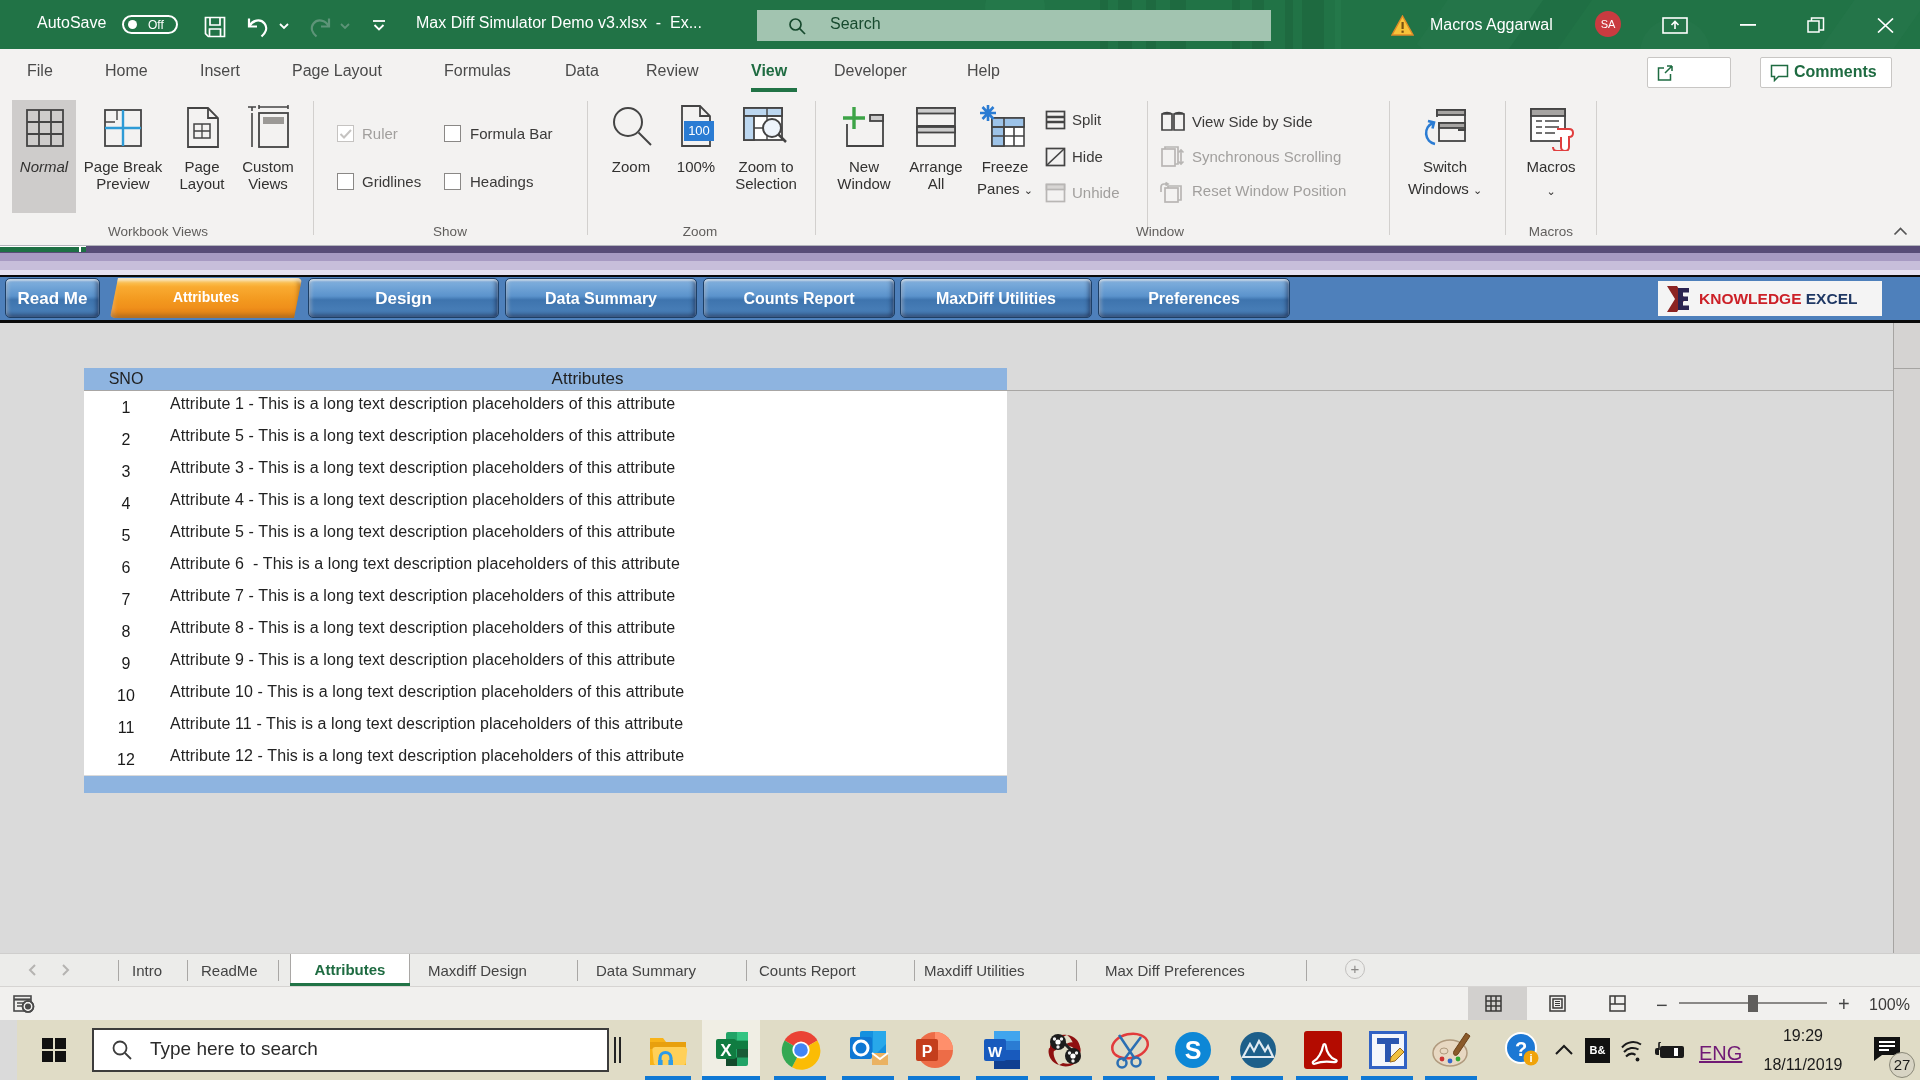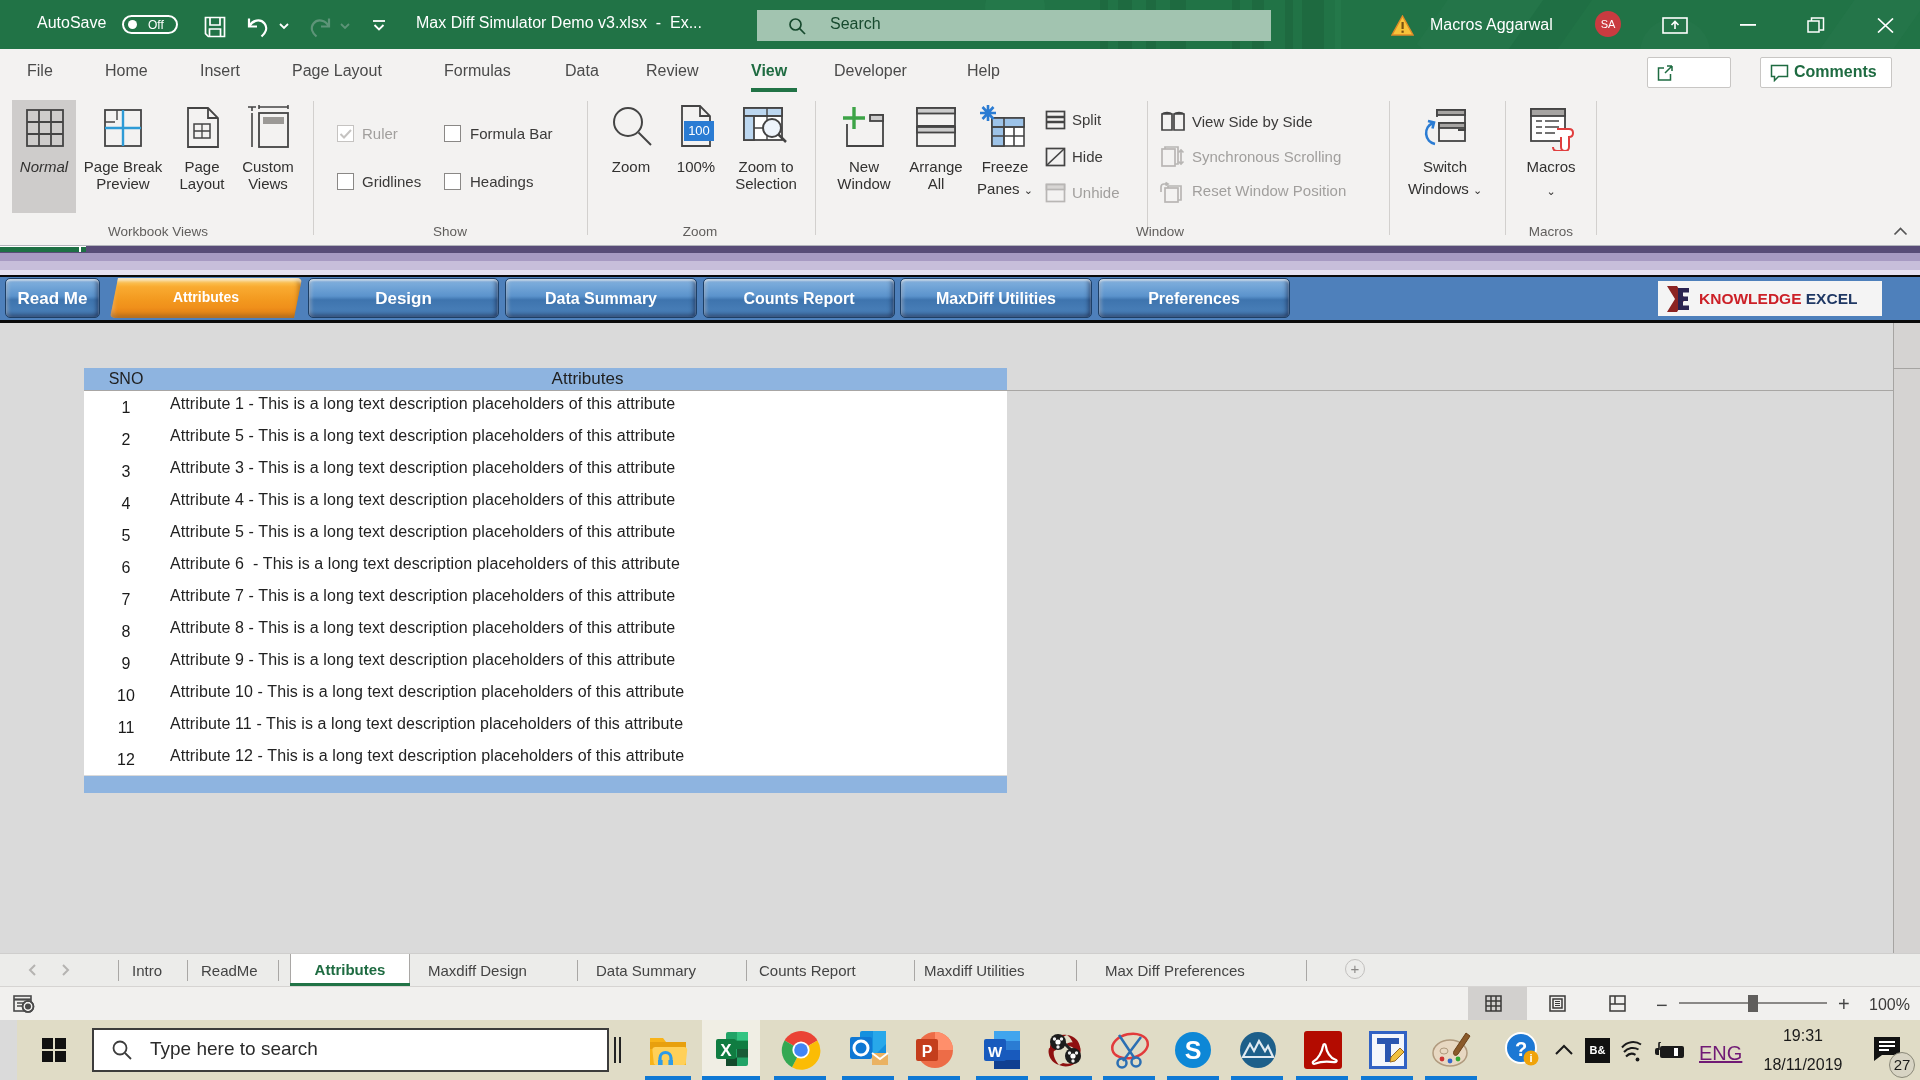--- a/index.html
+++ b/index.html
@@ -633,20 +633,20 @@
     <circle cx="17.5" cy="19.5" r="1.9" fill="#1a1a1a" stroke="none"></circle>
   </svg>
   <svg class="abs" style="left:1638px;top:22px;" width="30" height="17" viewBox="0 0 30 17">
     <path d="M4 8 v-6 M4 2 q0-2 2-2" fill="none" stroke="#1a1a1a" stroke-width="1.6"></path>
     <path d="M2 6 q-2 0-2 2 v3 q0 2 2 2 h2 v-7z" fill="#1a1a1a"></path>
     <rect x="5" y="4" width="24" height="12" rx="2" fill="#1a1a1a"></rect>
       <rect x="7" y="6" width="16" height="8" fill="#fff"></rect>
       <rect x="7" y="6" width="12" height="8" fill="#1a1a1a"></rect>
   </svg>
   <div class="abs" style="left:1682px;top:22px;font-size:20px;color:#701a75;text-decoration:underline;">ENG</div>
-  <div class="abs" style="left:1738px;top:7px;width:96px;text-align:center;font-size:16px;color:#1a1a1a;">19:31</div>
+  <div class="abs" style="left:1738px;top:7px;width:96px;text-align:center;font-size:16px;color:#1a1a1a;">19:29</div>
   <div class="abs" style="left:1738px;top:36px;width:96px;text-align:center;font-size:16px;color:#1a1a1a;">18/11/2019</div>
   <svg class="abs" style="left:1855px;top:15px;" width="30" height="26" viewBox="0 0 30 26">
     <path d="M2 2 h26 v18 h-18 l-8 6 z" fill="#111"></path>
       <path d="M7 7 h16 M7 11 h16 M7 15 h10" stroke="#fff" stroke-width="1.8"></path>
   </svg>
   <div class="abs" style="left:1872px;top:32px;width:26px;height:26px;background:#d8d4c4;border:1px solid #8a8878;border-radius:50%;color:#1a1a1a;font-size:15px;text-align:center;line-height:24px;">27</div>
 </div>
 
 </body></html>

